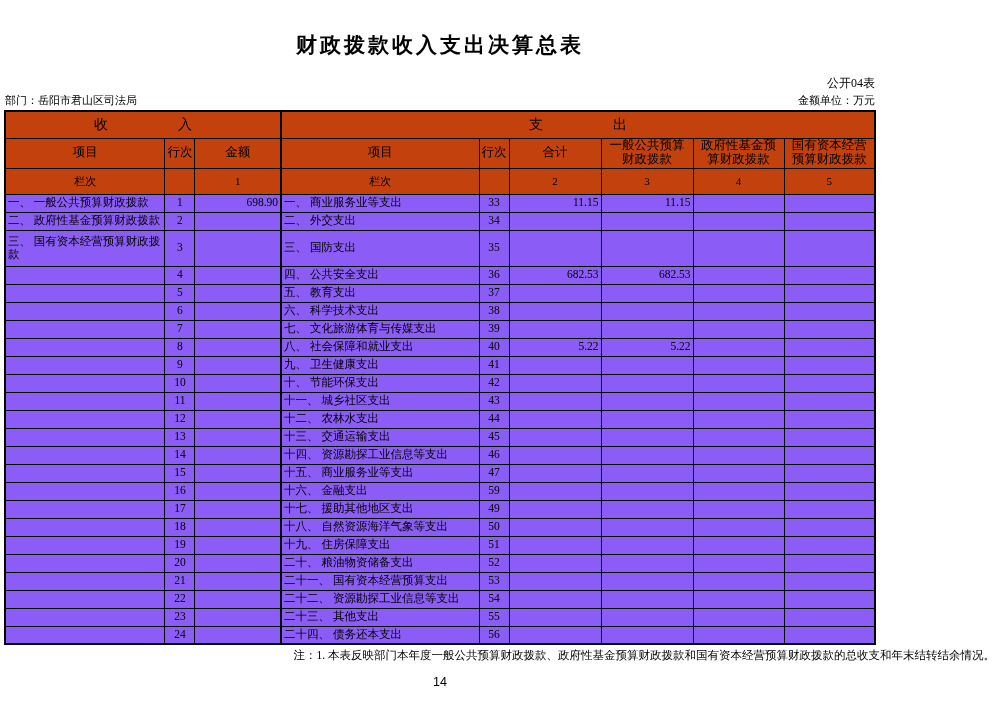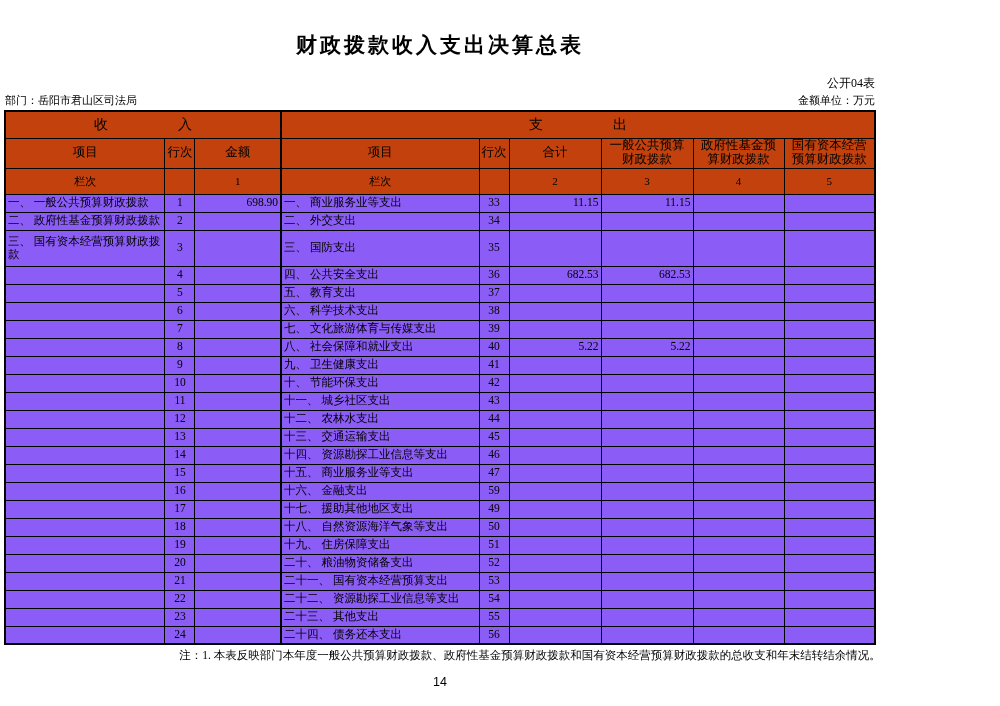--- a/index.html
+++ b/index.html
@@ -58,21 +58,21 @@
   tr.data { height: 18px; background: #8b5cf6; }
   tr.data.tall { height: 36px; }
   .cell-item { text-align: left; }
   .cell-line { text-align: center; font-size: 12px; padding: 0; }
   .cell-num  { text-align: right; padding-right: 3px; }
   .expense-start { border-left: 2px solid #000 !important; }
 
   .note {
     width: 930px; margin: 3px 0 0 65px;
     font-size: 11.5px;
-    text-align: center;
+    text-align: right;
   }
   .page-num {
     text-align: center;
     margin-top: 12px;
     font-size: 12.5px;
     font-family: "Liberation Sans", sans-serif;
   }
 </style>
 </head>
 <body>

